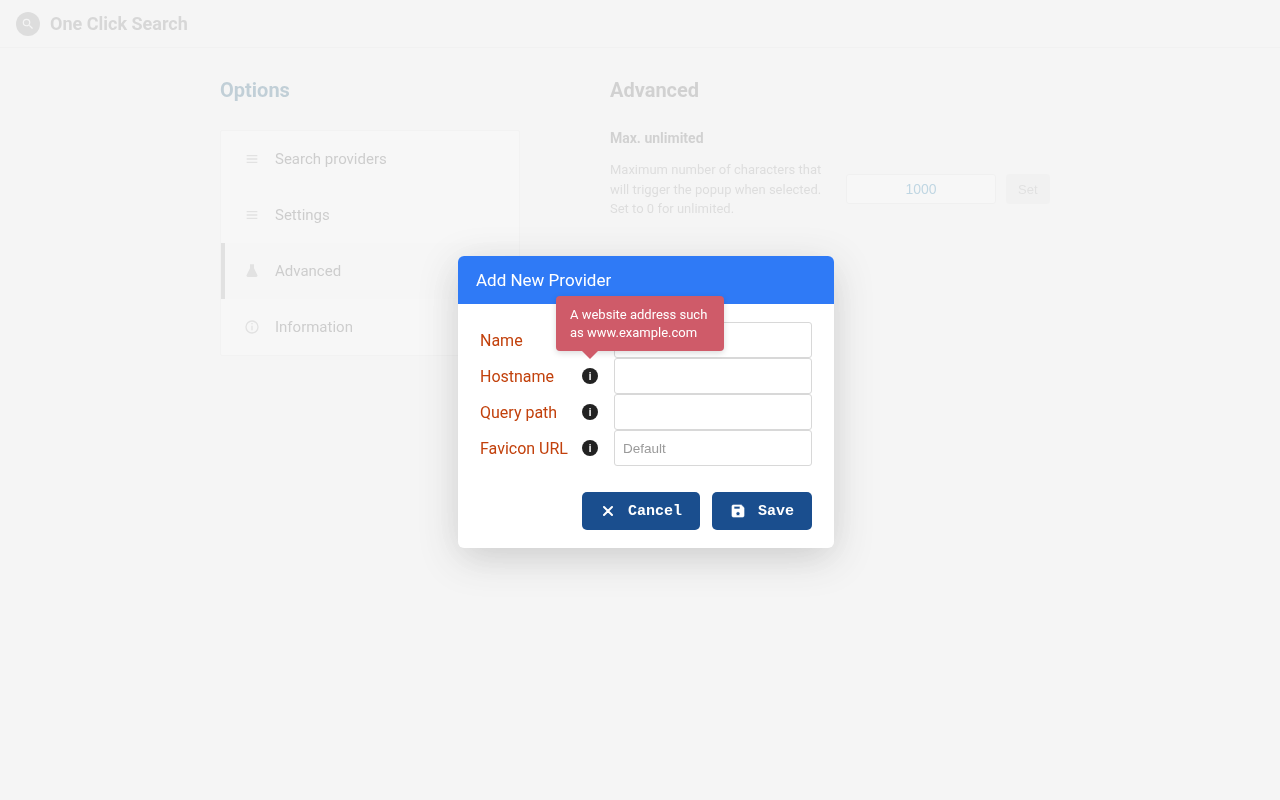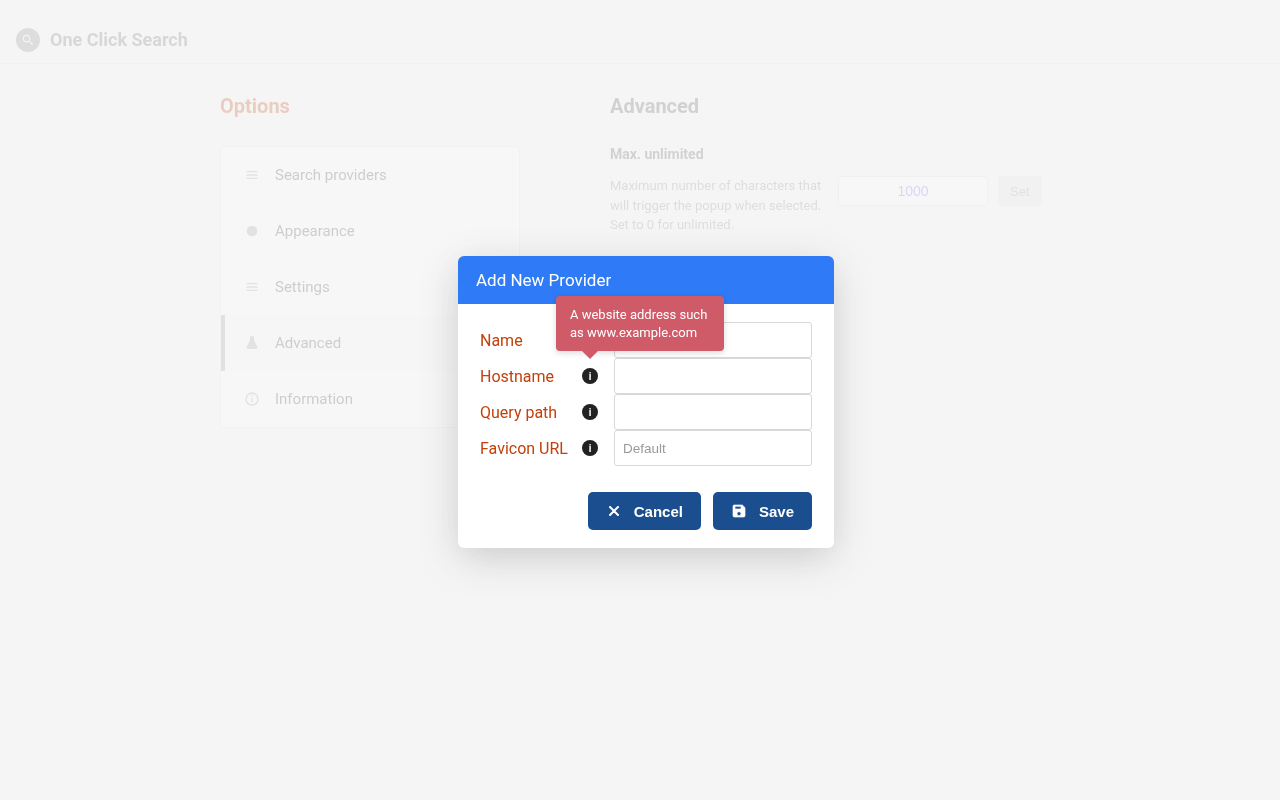--- a/index.html
+++ b/index.html
@@ -1,42 +1,42 @@
 <!DOCTYPE html>
 <html><head>
 <meta charset="utf-8">
 <style>
   * { box-sizing: border-box; margin: 0; padding: 0; }
   html, body { width: 1280px; height: 800px; font-family: -apple-system, BlinkMacSystemFont, "Segoe UI", Roboto, "Helvetica Neue", Arial, sans-serif; background: #f7f7f7; color: #444; overflow: hidden; }
 
   
-  .app-header { display: flex; align-items: center; height: 48px; padding: 0 16px; border-bottom: 1px solid #e1e1e1; margin-top: 16px; }
+  .app-header { display: flex; align-items: center; height: 48px; padding: 0 16px; border-bottom: 1px solid #e1e1e1; }
   .app-header .logo { width: 24px; height: 24px; border-radius: 50%; background: #8a8a8a; display: flex; align-items: center; justify-content: center; margin-right: 10px; }
   .app-header .logo svg { width: 14px; height: 14px; fill: #f7f7f7; }
   .app-header .title { font-size: 18px; font-weight: 700; color: #6f6f6f; }
 
   
   .main { display: flex; padding: 30px 0 0 0; }
 
   .left-col { width: 560px; padding-left: 220px; }
-  .left-col h2 { font-size: 20px; font-weight: 700; color: #c2410c; margin-bottom: 28px; }
+  .left-col h2 { font-size: 20px; font-weight: 700; color: #0c4a6e; margin-bottom: 28px; }
 
   .sidebar { width: 300px; background: #fff; border: 1px solid #e6e6e6; border-radius: 2px; }
   .sidebar-item { display: flex; align-items: center; height: 56px; padding: 0 22px; font-size: 15px; color: #404040; cursor: pointer; }
   .sidebar-item.active { border-left: 4px solid #9a9a9a; padding-left: 18px; background: #fafafa; }
   .sidebar-item .icon { width: 18px; height: 18px; margin-right: 14px; display: inline-flex; align-items: center; justify-content: center; color: #9e9e9e; }
   .sidebar-item .icon svg { width: 16px; height: 16px; fill: currentColor; }
 
   .right-col { flex: 1; padding-left: 50px; padding-right: 60px; }
   .right-col h2 { font-size: 20px; font-weight: 700; color: #555; margin-bottom: 28px; }
   .section-label { font-size: 14px; font-weight: 700; color: #555; margin-bottom: 14px; }
-  .setting-row { display: flex; align-items: flex-start; gap: 8px; margin-bottom: 60px; }
+  .setting-row { display: flex; align-items: center; gap: 16px; margin-bottom: 60px; }
   .setting-desc { font-size: 13px; line-height: 1.5; color: #8a8a8a; width: 220px; }
   .setting-controls { display: flex; align-items: center; gap: 10px; }
-  .setting-controls input[type=text] { width: 150px; height: 30px; border: 1px solid #ddd; border-radius: 3px; text-align: center; font-size: 14px; color: #8b5cf6; background: #fff; }
+  .setting-controls input[type=text] { width: 150px; height: 30px; border: 1px solid #ddd; border-radius: 3px; text-align: center; font-size: 14px; color: #0369a1; background: #fff; }
   .small-btn { height: 30px; padding: 0 12px; border: none; border-radius: 3px; background: #e5e5e5; color: #999; font-size: 13px; cursor: pointer; }
 
   .wide-btn { display: flex; align-items: center; gap: 14px; height: 46px; padding: 0 22px; border: none; border-radius: 5px; background: #bdbdbd; color: #fff; font-size: 15px; font-weight: 600; cursor: pointer; margin-bottom: 80px; width: fit-content; }
   .wide-btn .icon { width: 18px; height: 18px; display: inline-flex; }
   .wide-btn .icon svg { width: 18px; height: 18px; fill: #fff; }
   .wide-btn.dark { background: #b1b1b1; }
 
   
   .overlay { position: fixed; inset: 0; background: rgba(245,245,245,0.78); }
 
@@ -45,21 +45,21 @@
   .modal-header { background: #2f7af6; color: #fff; padding: 14px 18px; font-size: 17px; font-weight: 400; border-radius: 6px 6px 0 0; }
   .modal-body { padding: 18px 22px 0 22px; }
   .form-row { display: flex; align-items: center; height: 36px; margin-bottom: 0; position: relative; }
   .form-row .label { width: 102px; font-size: 16px; color: #c2410c; }
   .form-row .info { width: 16px; height: 16px; border-radius: 50%; background: #222; color: #fff; font-size: 10px; font-weight: 700; display: inline-flex; align-items: center; justify-content: center; margin-right: 16px; cursor: pointer; }
   .form-row .info-spacer { width: 16px; margin-right: 16px; }
   .form-row input { flex: 1; height: 36px; border: 1px solid #d8d8d8; border-radius: 3px; padding: 0 8px; font-size: 13.5px; color: #555; }
   .form-row input::placeholder { color: #9a9a9a; }
 
   .modal-footer { display: flex; justify-content: flex-end; gap: 12px; padding: 26px 22px 18px 22px; }
-  .modal-btn { display: flex; align-items: center; gap: 12px; height: 38px; padding: 0 18px; border: none; border-radius: 5px; background: #1a4e8e; color: #fff; font-size: 15px; font-weight: 600; cursor: pointer; }
+  .modal-btn { display: flex; align-items: center; gap: 12px; height: 38px; padding: 0 18px; border: none; border-radius: 5px; background: #1a4e8e; color: #fff; font-size: 15px; font-weight: 600; cursor: pointer; font-family: Liberation Mono, monospace; }
   .modal-btn .icon { width: 16px; height: 16px; display: inline-flex; }
   .modal-btn .icon svg { width: 16px; height: 16px; fill: #fff; stroke: #fff; }
 
   
   .tooltip { position: fixed; left: 556px; top: 296px; width: 168px; background: #cf5b69; color: #fff; font-size: 13px; line-height: 1.35; padding: 10px 14px; border-radius: 4px; box-shadow: 0 2px 6px rgba(0,0,0,0.15); z-index: 20; }
   .tooltip::after { content: ""; position: absolute; left: 26px; bottom: -8px; width: 0; height: 0; border-left: 8px solid transparent; border-right: 8px solid transparent; border-top: 8px solid #cf5b69; }
 </style>
 </head>
 <body>
 
@@ -76,28 +76,20 @@
   <div class="left-col">
     <h2>Options</h2>
     <div class="sidebar">
       <div class="sidebar-item">
         <span class="icon">
             <svg viewBox="0 0 24 24">
               <path d="M4 6h16v2H4zm0 5h16v2H4zm0 5h16v2H4z"></path>
             </svg>
           </span>
         <span>Search providers</span>
-      </div>
-      <div class="sidebar-item">
-        <span class="icon">
-            <svg viewBox="0 0 24 24">
-              <circle cx="12" cy="12" r="8"></circle>
-            </svg>
-          </span>
-        <span>Appearance</span>
       </div>
       <div class="sidebar-item">
         <span class="icon">
             <svg viewBox="0 0 24 24">
               <path d="M4 6h16v2H4zm0 5h16v2H4zm0 5h16v2H4z"></path>
             </svg>
           </span>
         <span>Settings</span>
       </div>
       <div class="sidebar-item active">

